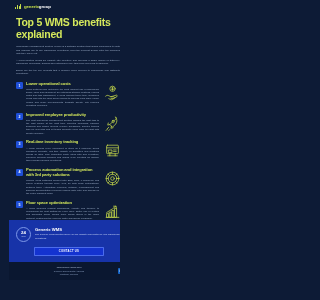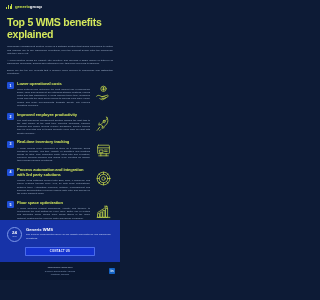--- a/index.html
+++ b/index.html
@@ -2,21 +2,21 @@
 <html><head>
 <meta charset="utf-8">
 <style>
   html,body{margin:0;padding:0;}
   body{
     width:120px;height:300px;overflow:hidden;
     background:#0d1b36;
     font-family:"Liberation Sans",sans-serif;
     color:#e8eef7;
   }
-  .page{width:120px;height:228px;position:relative;display:flex;flex-direction:column;}
+  .page{width:120px;height:228px;position:relative;display:flex;flex-direction:column;padding-left:9px;}
 
   
   .topbar{padding:4px 6px 0 6px;}
   .logo{display:flex;align-items:center;gap:1px;}
   .logo-mark{display:flex;align-items:flex-end;gap:0.7px;height:5px;}
   .logo-mark i{display:block;width:1.1px;background:#c7e04a;border-radius:0.3px;}
   .logo-mark i:nth-child(1){height:2.5px;}
   .logo-mark i:nth-child(2){height:4.5px;}
   .logo-mark i:nth-child(3){height:3.2px;}
   .logo-mark i:nth-child(4){height:5px;}

